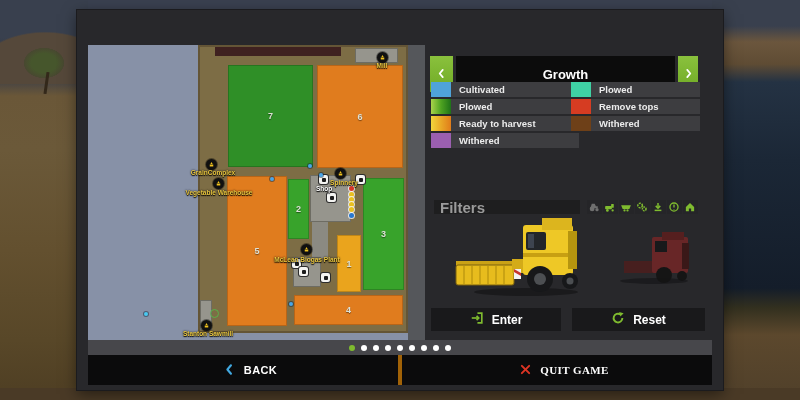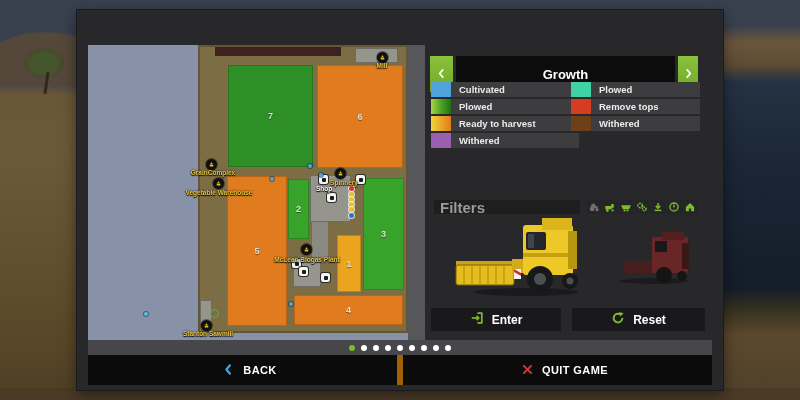--- a/index.html
+++ b/index.html
@@ -74,21 +74,21 @@
   .action-btn svg{width:14px;height:14px;color:#7fbb2f;}
   #enter-btn{left:354px;top:298px;width:130px;}
   #reset-btn{left:495px;top:298px;width:133px;}
   
   .dots-bar{position:absolute;left:11px;top:330px;width:624px;height:15px;background:#47474b;
     display:flex;align-items:center;justify-content:center;gap:6px;}
   .dot{width:6px;height:6px;border-radius:50%;background:#fff;}
   .footer{position:absolute;left:11px;top:345px;width:624px;height:30px;background:#0b0b0c;display:flex;}
   .footer-btn{flex:1;display:flex;align-items:center;justify-content:center;gap:8px;background:none;border:none;
     cursor:pointer;color:#fff;font-weight:700;font-size:11px;letter-spacing:.4px;padding-left:20px;}
-  .footer-btn + .footer-btn{border-left:6px solid #a16207;}
+  .footer-btn + .footer-btn{border-left:4px solid #a16207;font-family:Liberation Serif, serif;}
   .footer-btn svg{width:13px;height:13px;}
 </style>
 </head>
 <body>
 
 <div class="scene-left">
   <div class="hill-left"></div>
   <div class="tree-canopy"></div>
   <div class="tree-trunk"></div>
 </div>

